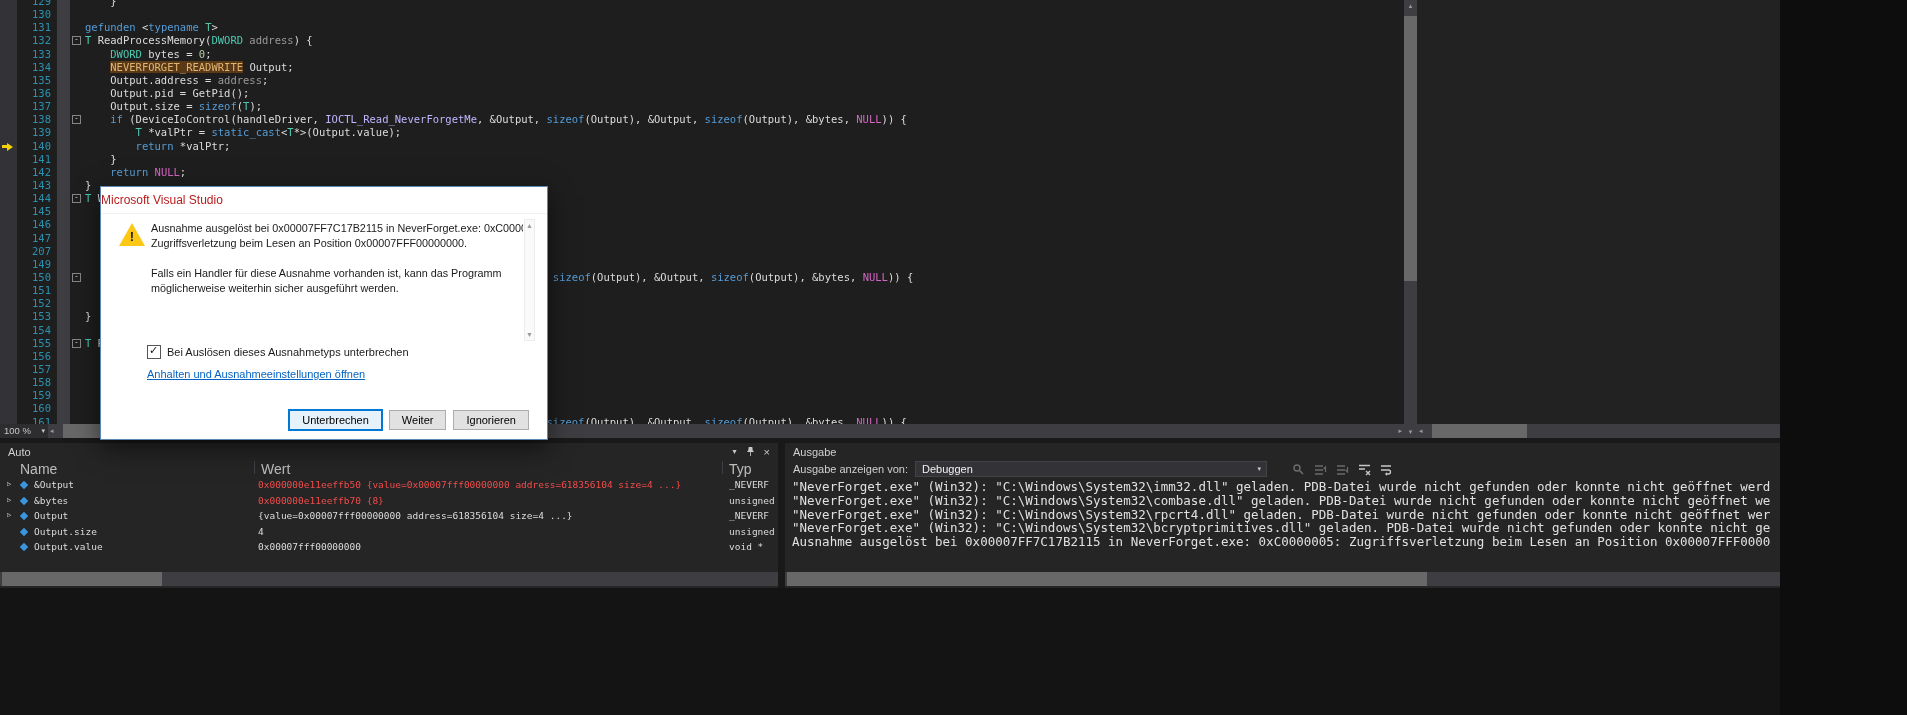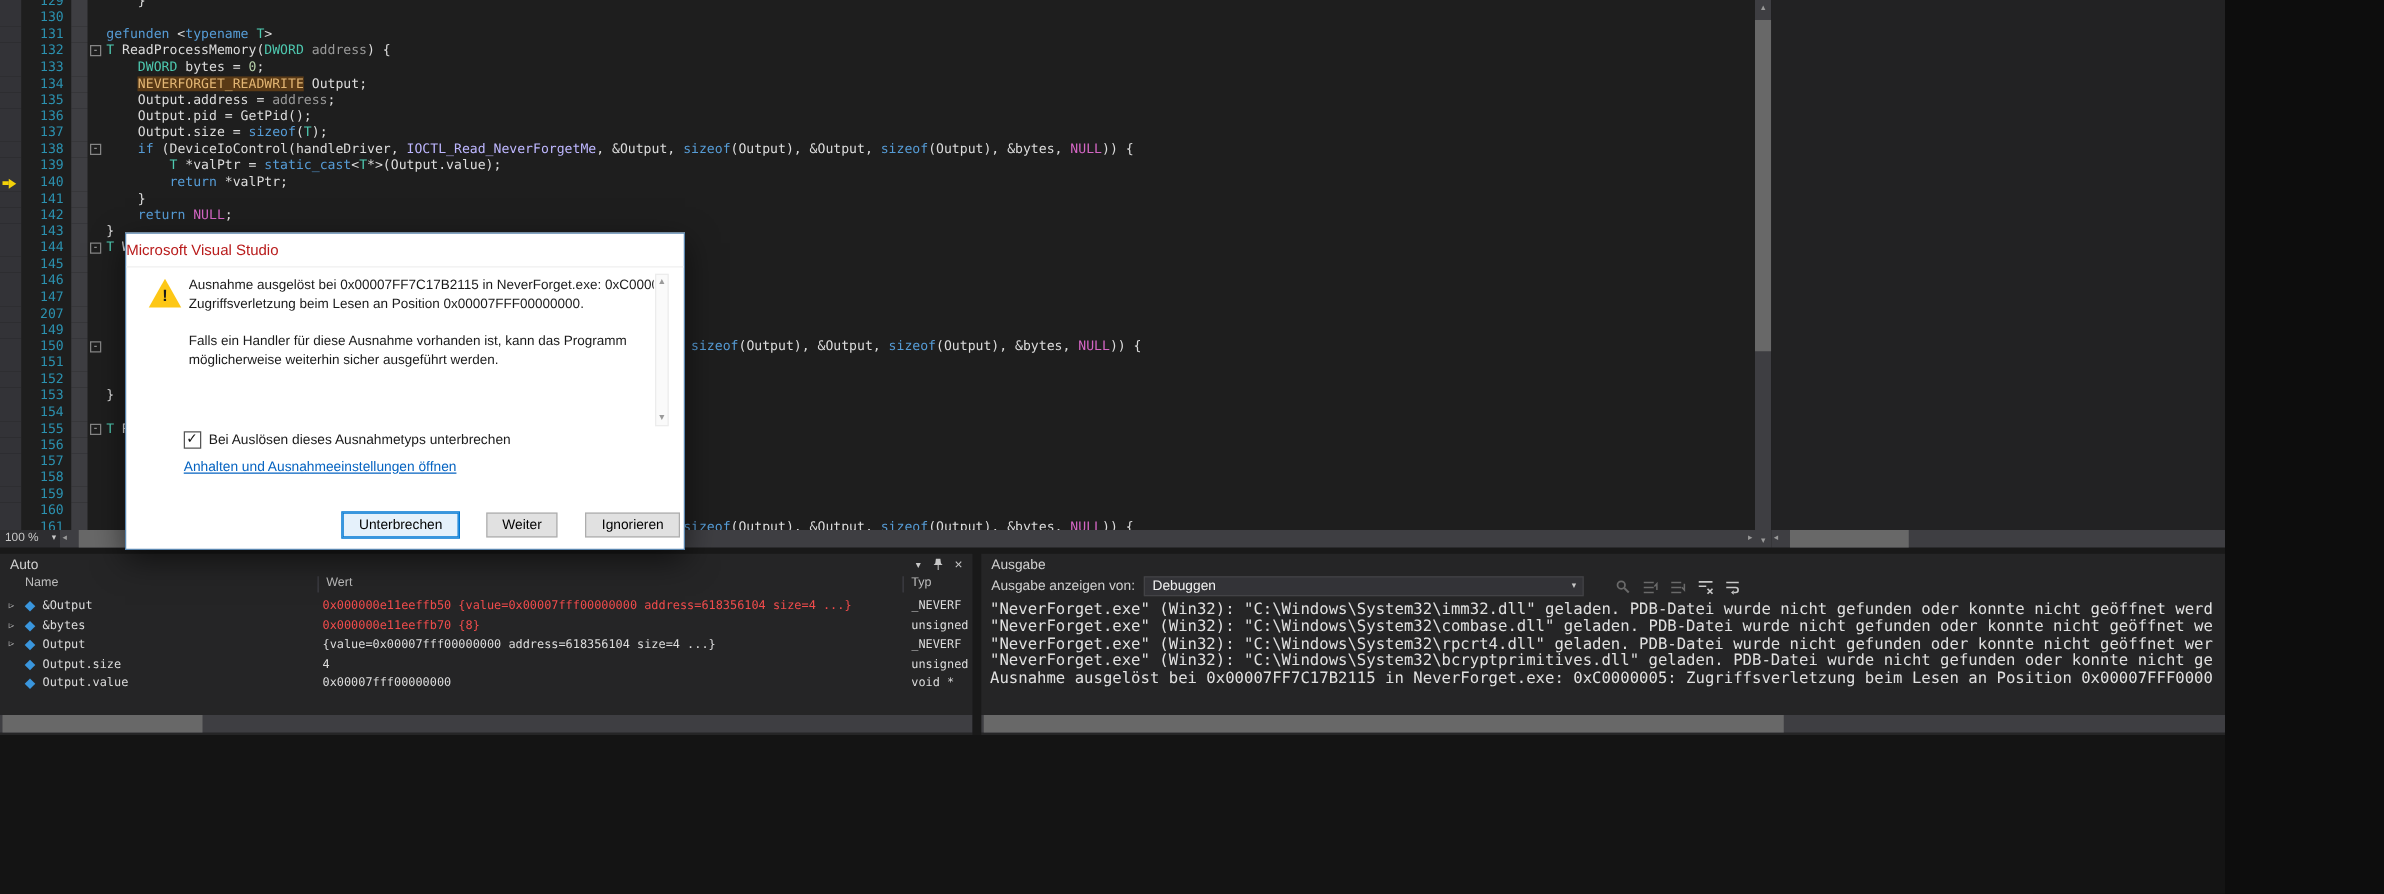--- a/index.html
+++ b/index.html
@@ -52,21 +52,21 @@
   .vscroll-right .arr{left:0;top:2px;width:14px;color:#777;}
   .err-marker{position:absolute;left:1px;top:16px;width:12px;height:24px;background:#cf4a24;}
 
   
   .auto-panel{position:absolute;left:0;top:443px;width:778px;height:145px;background:#252526;overflow:hidden;}
   .output-panel{position:absolute;left:785px;top:443px;width:1122px;height:145px;background:#252526;overflow:hidden;}
   .panel-title{height:17px;display:flex;align-items:center;padding:0 8px;color:#d0d0d0;font-size:11px;}
   .pt-icons{margin-left:auto;display:flex;gap:9px;align-items:center;color:#c8c8c8;}
   .pt-icons .chev{font-size:8px;}
   .pt-icons .cls{font-size:11px;line-height:10px;}
-  .grid-header{position:relative;height:16px;color:#bdbdbd;font-size:10px;padding-left:21px;}
+  .grid-header{position:relative;height:16px;color:#bdbdbd;font-size:14px;padding-left:21px;}
   .gh{position:absolute;top:1px;}
   .gh.name{left:20px}.gh.wert{left:261px}.gh.typ{left:729px}
   .gh-sep{position:absolute;top:1px;width:1px;height:13px;background:#3f3f46;}
   .s1{left:254px}.s2{left:722px}
   .auto-rows{position:absolute;left:0;top:34px;right:0;}
   .auto-row{position:relative;height:15.6px;font:9.5px/15.6px "DejaVu Sans Mono",monospace;color:#dcdcdc;}
   .ar-tri{position:absolute;left:7px;top:0;font-size:7px;line-height:15.6px;color:#cfcfcf;}
   .ar-diamond{position:absolute;left:21px;top:5px;width:6px;height:6px;background:#3a96dd;transform:rotate(45deg);}
   .ar-name{position:absolute;left:34px;white-space:nowrap;}
   .ar-value{position:absolute;left:258px;right:56px;overflow:hidden;white-space:nowrap;}
@@ -105,21 +105,21 @@
   .dlg-msg div{height:15px;}
   .dlg-scroll{position:absolute;right:12px;top:32px;width:11px;height:122px;background:#fafafa;
               border:1px solid #ececec;box-sizing:border-box;}
   .dlg-scroll .up,.dlg-scroll .down{position:absolute;left:0;width:100%;text-align:center;font-size:7px;color:#9a9a9a;}
   .dlg-scroll .up{top:2px}.dlg-scroll .down{bottom:2px}
   .dlg-check{position:absolute;left:46px;top:158px;display:flex;align-items:center;gap:6px;
              font-size:11px;color:#1a1a1a;cursor:default;}
   .cb{width:12px;height:12px;border:1px solid #555;background:#fff;position:relative;flex:none;}
   .tick{position:absolute;left:1px;top:-2px;font-size:11px;color:#111;}
   .dlg-link{position:absolute;left:46px;top:181px;font-size:11px;color:#0563c1;text-decoration:underline;}
-  .dlg-buttons{position:absolute;right:3px;bottom:9px;display:flex;gap:22px;}
+  .dlg-buttons{position:absolute;right:18px;bottom:9px;display:flex;gap:7px;}
   .btn{font-family:inherit;font-size:11px;padding:3px 12px;background:#e1e1e1;border:1px solid #adadad;color:#000;}
   .btn.primary{background:#e5f1fb;border:1px solid #0078d4;box-shadow:0 0 0 1px #0078d4;}
 </style>
 </head>
 <body>
 
 <div class="screen">
 
   <div class="editor">
     <div class="code-lines">

